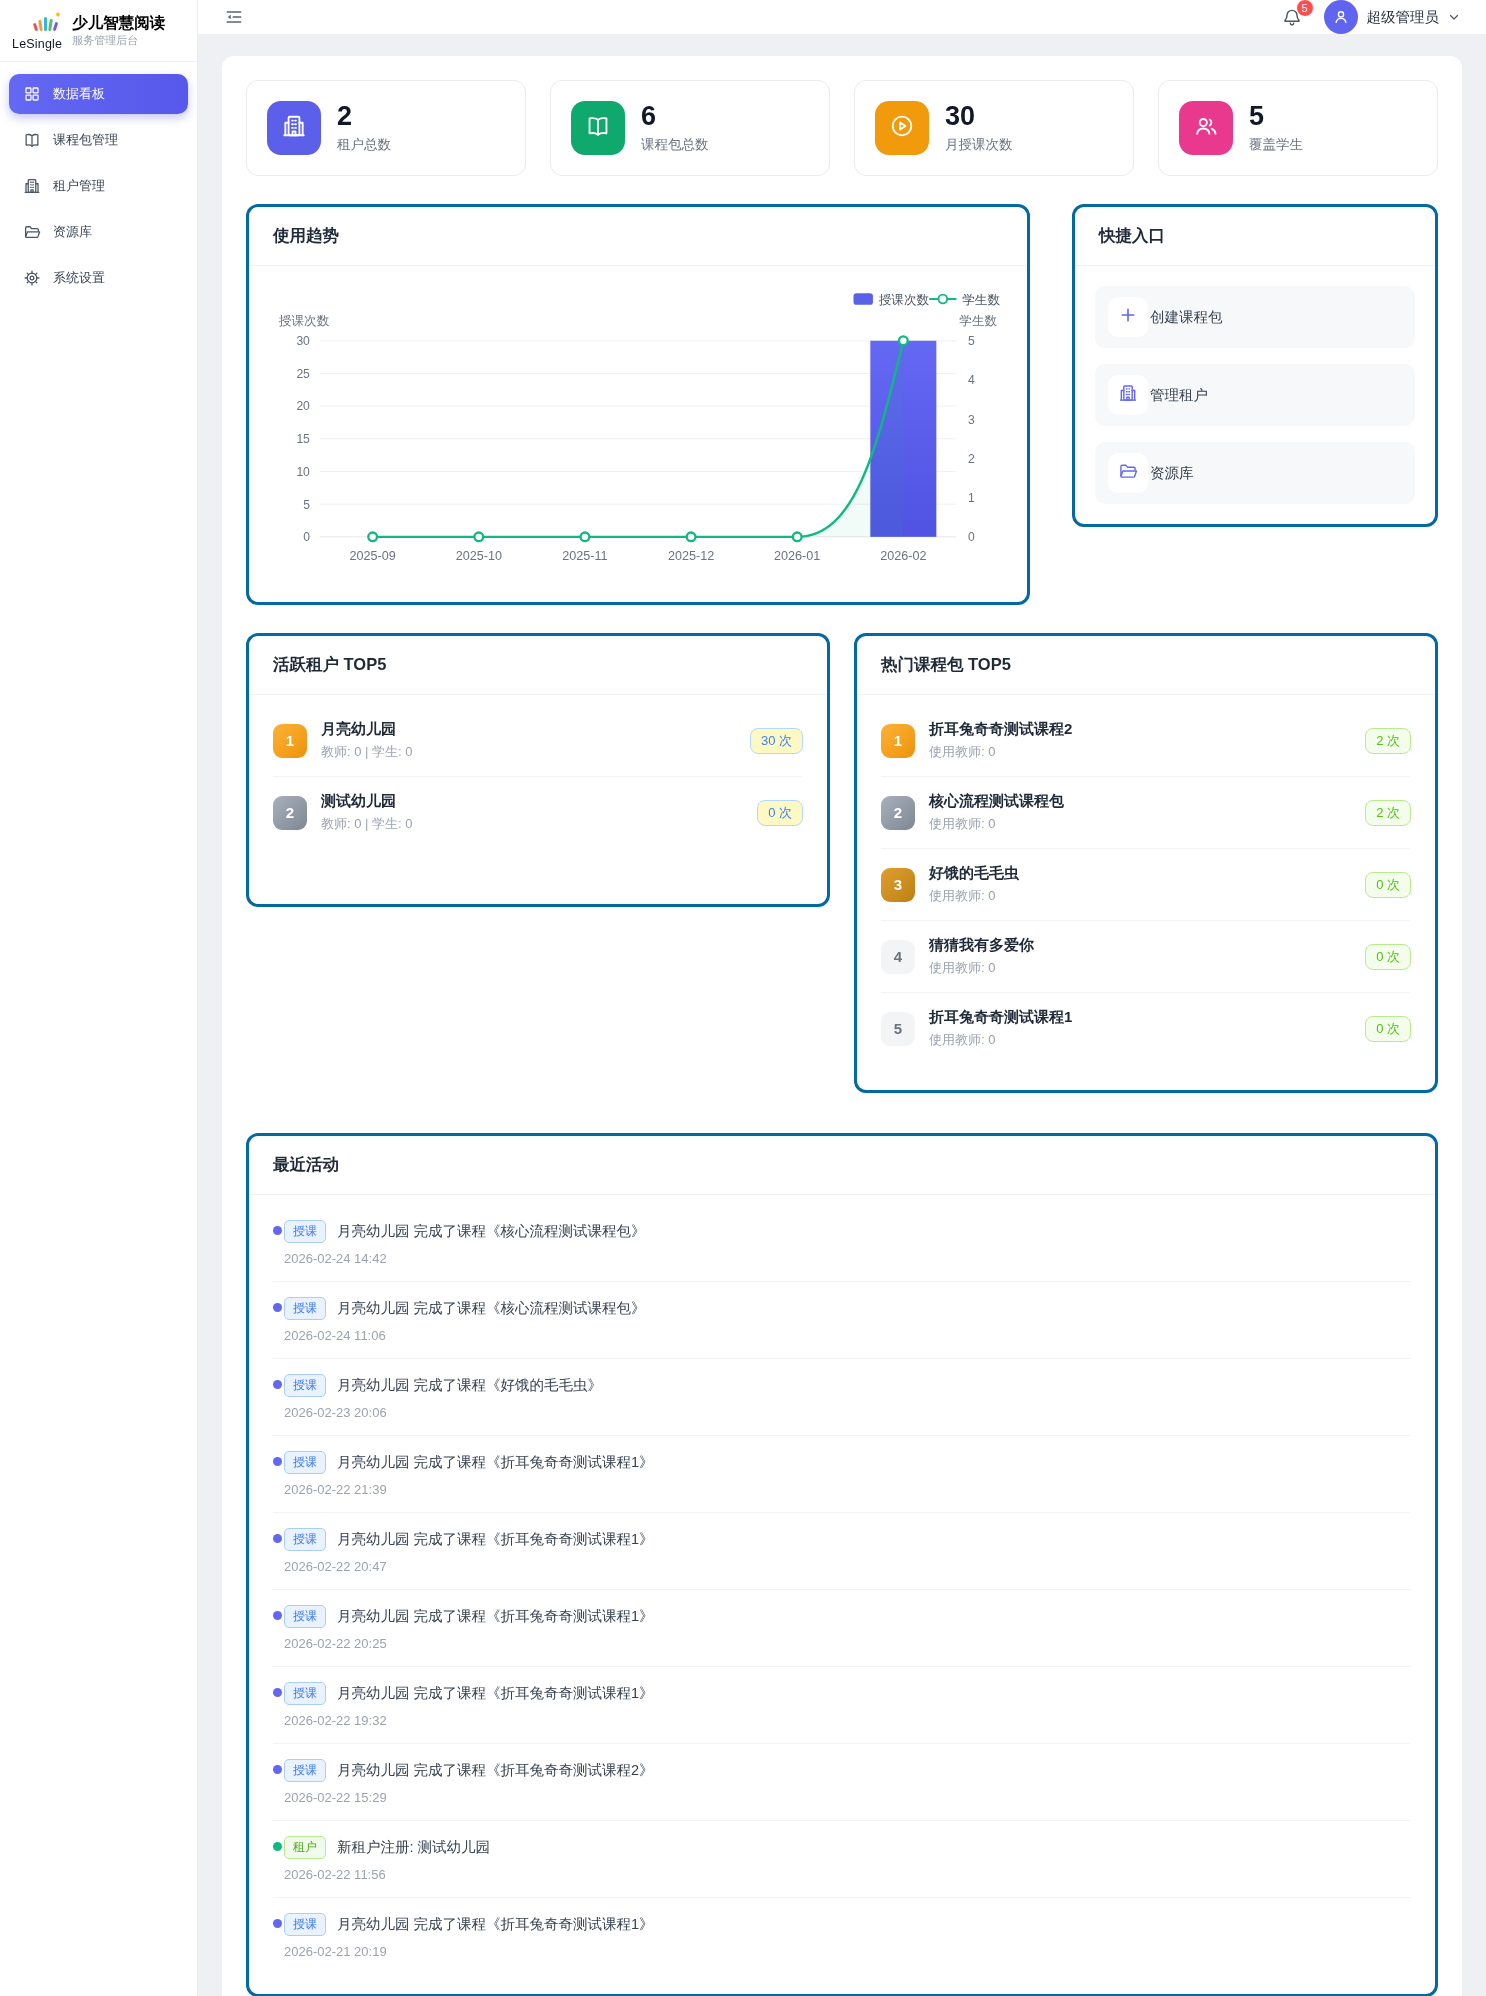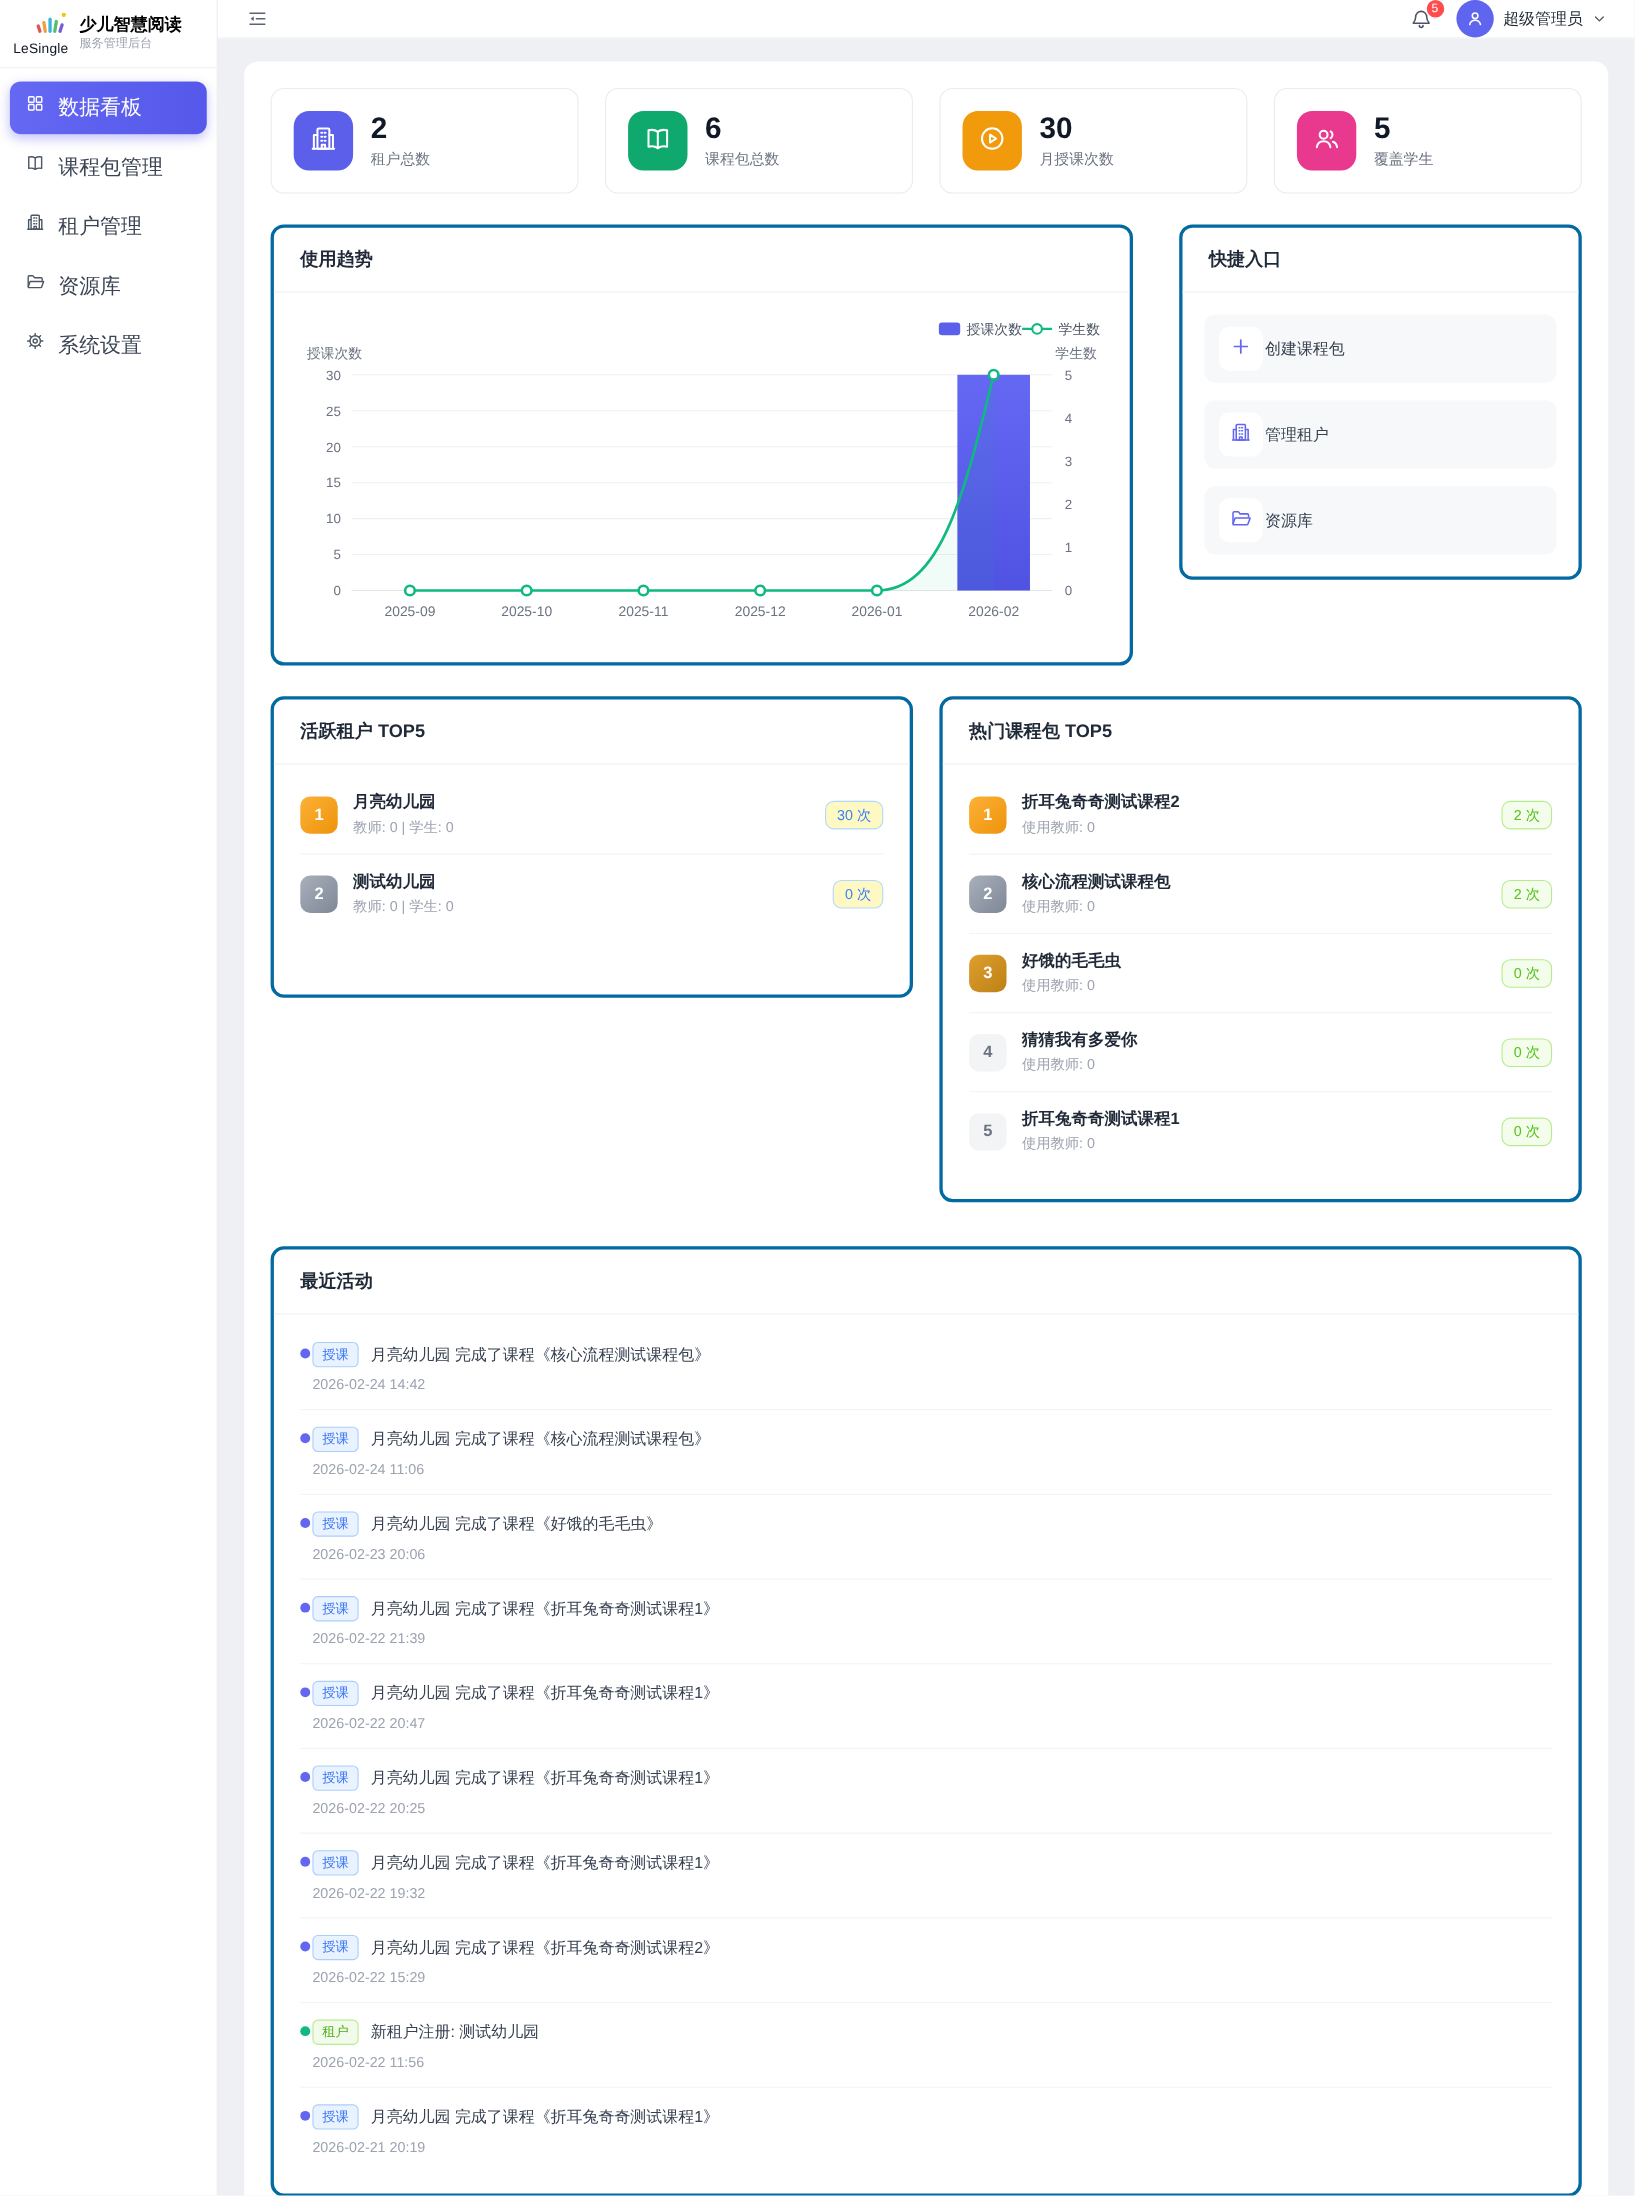--- a/index.html
+++ b/index.html
@@ -8,21 +8,21 @@
   .layout{display:flex;height:100%}
   
   .sidebar{width:198px;background:#fff;border-right:1px solid #ececf0;flex-shrink:0;display:flex;flex-direction:column}
   .logo-block{height:62px;border-bottom:1px solid #f0f0f2;display:flex;align-items:center;gap:10px;padding:0 12px}
   .logo-col{display:flex;flex-direction:column;align-items:flex-end;line-height:1}
   .logo-col .logo-word{font-size:12.5px;color:#111827;margin-top:2px;letter-spacing:.2px}
   .brand-col{display:flex;flex-direction:column;line-height:1.25}
   .brand-title{font-size:15.5px;font-weight:700;color:#000000}
   .brand-sub{font-size:11px;color:#9ca3af;margin-top:2px}
   .nav{padding:12px 9px;display:flex;flex-direction:column;gap:6px}
-  .nav-item{display:flex;align-items:flex-start;gap:12px;padding:11px 14px;border-radius:10px;font-size:19px;color:#3b4454;cursor:pointer}
+  .nav-item{display:flex;align-items:flex-start;gap:12px;padding:11px 14px;border-radius:10px;font-size:13px;color:#3b4454;cursor:pointer}
   .nav-item .icon svg{width:18px;height:18px;display:block;stroke:#4b5563}
   .nav-item.active{background:linear-gradient(90deg,#6468f2,#5558ea);color:#fff;box-shadow:0 4px 10px rgba(90,93,235,.35)}
   .nav-item.active .icon svg{stroke:#fff}
   
   .main{flex:1;display:flex;flex-direction:column;min-width:0}
   .topbar{height:62px;background:#fff;border-bottom:1px solid #f0f0f2;display:flex;align-items:center;justify-content:space-between;padding:0 26px}
   .topbar .icon svg{display:block}
   .top-right{display:flex;align-items:center;gap:18px}
   .bell-wrap{position:relative;cursor:pointer;padding:4px}
   .badge{position:absolute;top:-4px;right:-8px;min-width:18px;height:18px;border-radius:9px;background:#ff4d4f;color:#fff;font-size:11px;display:flex;align-items:center;justify-content:center;padding:0 4px;border:1px solid #fff}

